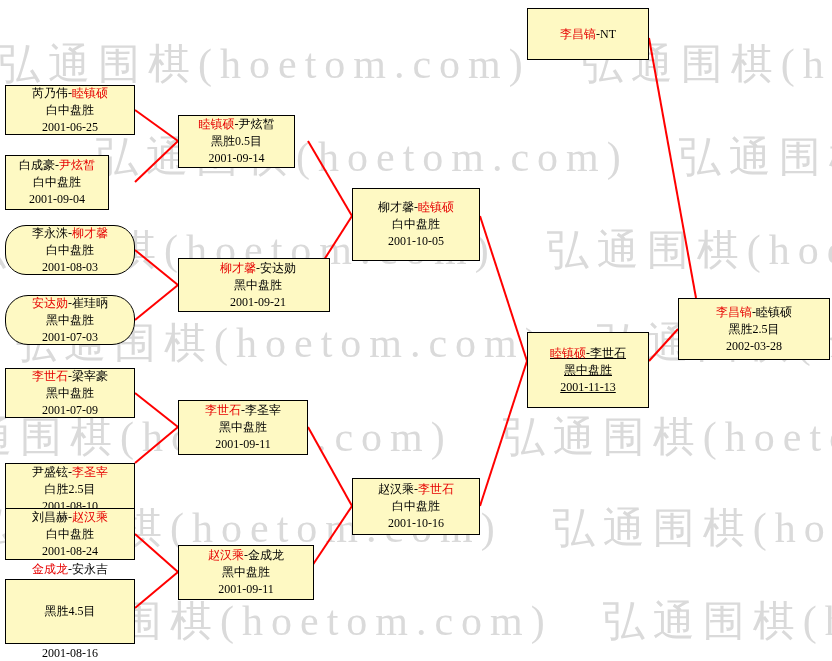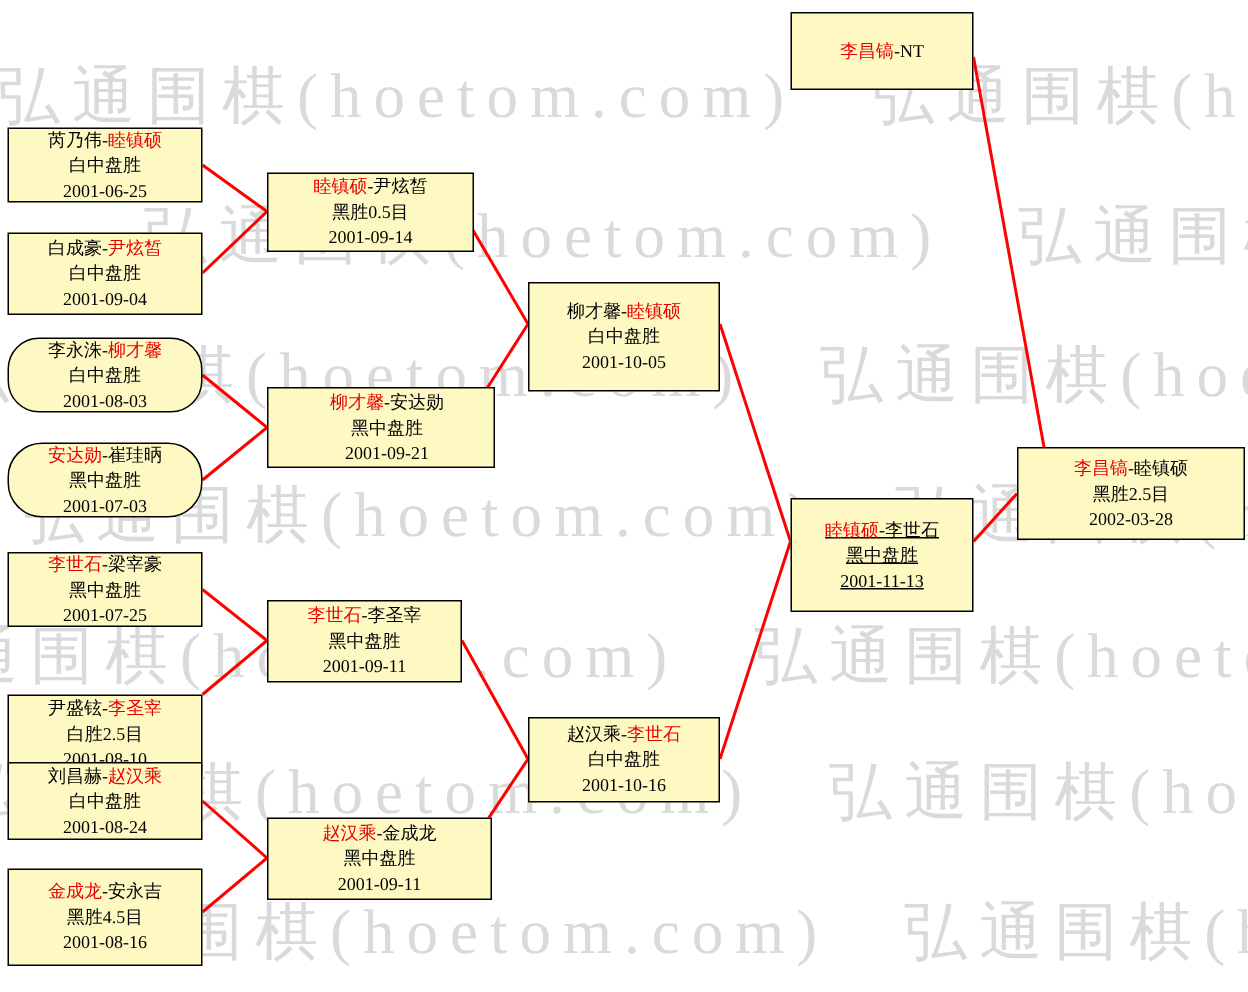--- a/index.html
+++ b/index.html
@@ -67,71 +67,71 @@
 
     <div class="match-box" id="seed-box" style="left:527px;top:8px;width:122px;height:52px;">
       <div class="box-line names"><span class="red">李昌镐</span><span>-</span><span>NT</span></div>
     </div>
 
   <div class="match-box" style="left: 5px; top: 85px; width: 130px; height: 50px;">
         <div class="box-line names"><span>芮乃伟</span><span>-</span><span class="red">睦镇硕</span></div>
         <div class="box-line">白中盘胜</div>
         <div class="box-line">2001-06-25</div>
       </div>
-      <div class="match-box" style="left: 5px; top: 155px; width: 130px; height: 55px;">
+      <div class="match-box" style="left: 5px; top: 155px; width: 104px; height: 55px;">
         <div class="box-line names"><span>白成豪</span><span>-</span><span class="red">尹炫皙</span></div>
         <div class="box-line">白中盘胜</div>
         <div class="box-line">2001-09-04</div>
       </div>
       <div class="match-box" style="left: 5px; top: 225px; width: 130px; height: 50px; border-radius: 21px;">
         <div class="box-line names"><span>李永洙</span><span>-</span><span class="red">柳才馨</span></div>
         <div class="box-line">白中盘胜</div>
         <div class="box-line">2001-08-03</div>
       </div>
       <div class="match-box" style="left: 5px; top: 295px; width: 130px; height: 50px; border-radius: 23px;">
         <div class="box-line names"><span class="red">安达勋</span><span>-</span><span>崔珪昞</span></div>
         <div class="box-line">黑中盘胜</div>
         <div class="box-line">2001-07-03</div>
       </div>
       <div class="match-box" style="left: 5px; top: 368px; width: 130px; height: 50px;">
         <div class="box-line names"><span class="red">李世石</span><span>-</span><span>梁宰豪</span></div>
         <div class="box-line">黑中盘胜</div>
-        <div class="box-line">2001-07-25</div>
+        <div class="box-line">2001-07-09</div>
       </div>
       <div class="match-box" style="left: 5px; top: 437px; width: 130px; height: 53px; margin-top: 26px;">
         <div class="box-line names"><span>尹盛铉</span><span>-</span><span class="red">李圣宰</span></div>
         <div class="box-line">白胜2.5目</div>
         <div class="box-line">2001-08-10</div>
       </div>
       <div class="match-box" style="left: 5px; top: 508px; width: 130px; height: 52px;">
         <div class="box-line names"><span>刘昌赫</span><span>-</span><span class="red">赵汉乘</span></div>
         <div class="box-line">白中盘胜</div>
         <div class="box-line">2001-08-24</div>
       </div>
-      <div class="match-box" style="left: 5px; top: 579px; width: 130px; height: 65px;">
+      <div class="match-box" style="left: 5px; top: 579px; width: 130px; height: 65px; gap: 25px;">
         <div class="box-line names"><span class="red">金成龙</span><span>-</span><span>安永吉</span></div>
         <div class="box-line">黑胜4.5目</div>
         <div class="box-line">2001-08-16</div>
       </div>
-      <div class="match-box" style="left: 178px; top: 115px; width: 138px; height: 53px;">
+      <div class="match-box" style="left: 178px; top: 115px; width: 117px; height: 53px;">
         <div class="box-line names"><span class="red">睦镇硕</span><span>-</span><span>尹炫皙</span></div>
         <div class="box-line">黑胜0.5目</div>
         <div class="box-line">2001-09-14</div>
       </div>
       <div class="match-box" style="left: 178px; top: 258px; width: 152px; height: 54px; padding-left: 10px;">
         <div class="box-line names"><span class="red">柳才馨</span><span>-</span><span>安达勋</span></div>
         <div class="box-line">黑中盘胜</div>
         <div class="box-line">2001-09-21</div>
       </div>
       <div class="match-box" style="left: 178px; top: 400px; width: 130px; height: 55px;">
         <div class="box-line names"><span class="red">李世石</span><span>-</span><span>李圣宰</span></div>
         <div class="box-line">黑中盘胜</div>
         <div class="box-line">2001-09-11</div>
       </div>
-      <div class="match-box" style="left: 178px; top: 545px; width: 150px; height: 55px;">
+      <div class="match-box" style="left: 178px; top: 545px; width: 136px; height: 55px;">
         <div class="box-line names"><span class="red">赵汉乘</span><span>-</span><span>金成龙</span></div>
         <div class="box-line">黑中盘胜</div>
         <div class="box-line">2001-09-11</div>
       </div>
       <div class="match-box" style="left: 352px; top: 188px; width: 128px; height: 73px;">
         <div class="box-line names"><span>柳才馨</span><span>-</span><span class="red">睦镇硕</span></div>
         <div class="box-line">白中盘胜</div>
         <div class="box-line">2001-10-05</div>
       </div>
       <div class="match-box" style="left: 352px; top: 478px; width: 128px; height: 57px;">

